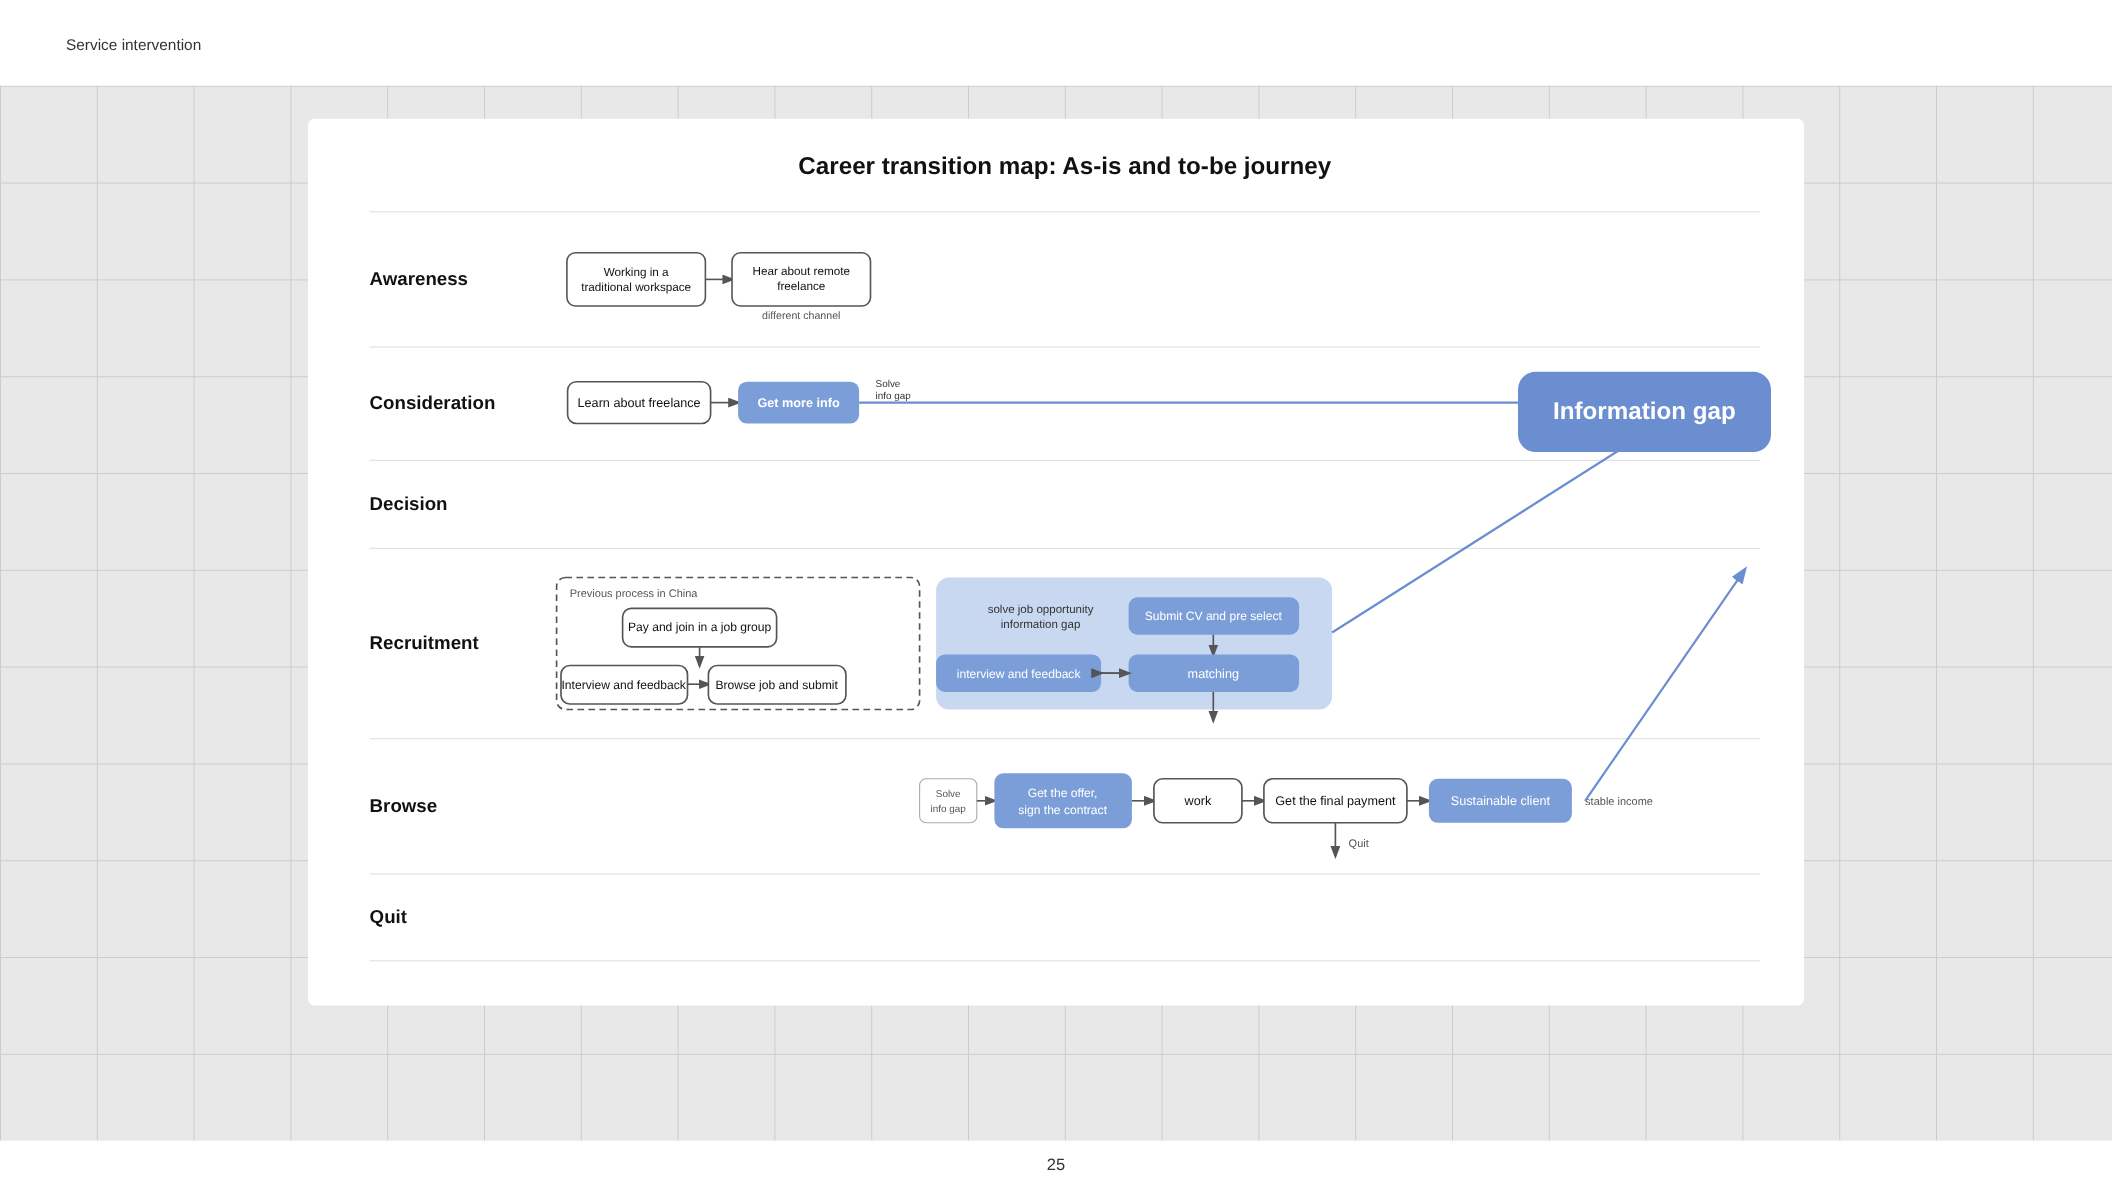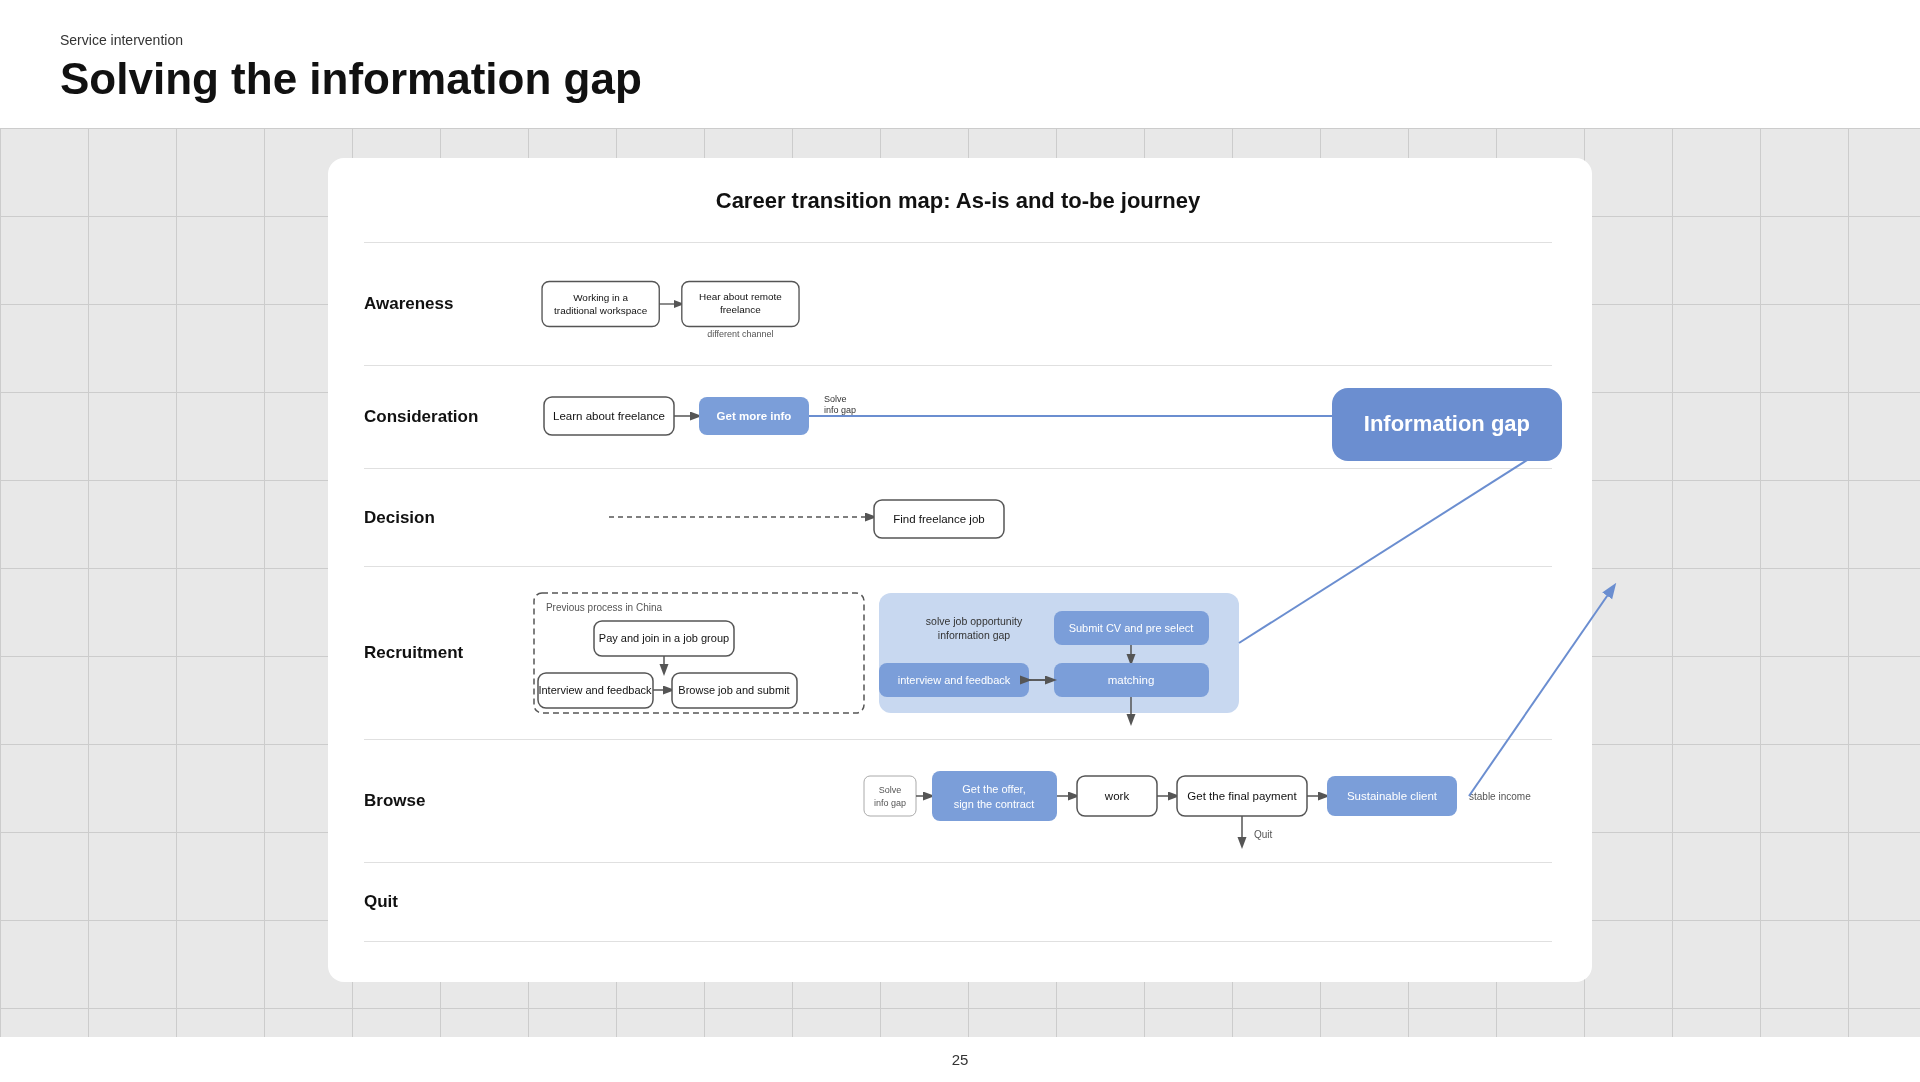--- a/index.html
+++ b/index.html
@@ -38,23 +38,23 @@
         linear-gradient(90deg, #ccc 1px, transparent 1px);
       background-size: 88px 88px;
       display: flex;
       align-items: flex-start;
       justify-content: center;
       padding: 30px 40px 40px 40px;
     }
 
     .diagram-container {
       background: #fff;
-      border-radius: 16px;
-      width: 1264px;
-      padding: 30px 40px 40px 36px;
+      border-radius: 6px;
+      width: 1360px;
+      padding: 30px 40px 40px 56px;
       position: relative;
     }
 
     .diagram-title {
       text-align: center;
       font-size: 22px;
       font-weight: 700;
       margin-bottom: 28px;
       color: #111;
     }
@@ -107,21 +107,20 @@
       padding: 14px;
       font-size: 15px;
       color: #333;
     }
   </style>
 </head>
 <body>
 
 <div class="page-header">
   <div class="subtitle">Service intervention</div>
-  <div class="main-title">Solving the information gap</div>
 </div>
 
 <div class="grid-bg">
   <div class="diagram-container">
     <div class="diagram-title">Career transition map: As-is and to-be  journey</div>
 
     <div class="diagram-body">
 
       <div class="row">
         <div class="row-label">Awareness</div>
@@ -180,145 +179,130 @@
               <marker id="arrow-blue2" markerWidth="8" markerHeight="8" refX="6" refY="3" orient="auto">
                 <path d="M0,0 L0,6 L8,3 z" fill="#6b8ed0"></path>
               </marker>
             </defs>
           </svg>
         </div>
       </div>
 
       <div class="row">
         <div class="row-label">Decision</div>
-        <div class="row-content" style="height:65px; position:relative;">
-          <svg width="1140" height="65" viewBox="0 0 1140 65" xmlns="http://www.w3.org/2000/svg" style="overflow:visible;">
-
-            <line x1="85" y1="32" x2="350" y2="32" stroke="#555" stroke-width="1.5" stroke-dasharray="5,4" marker-end="url(#arrow3)"></line>
-
-            <rect x="350" y="15" width="130" height="38" rx="8" fill="white" stroke="#555" stroke-width="1.5"></rect>
-            <text x="415" y="38" text-anchor="middle" font-size="11.5" fill="#111">Find freelance job</text>
+      </div>
+
+      <div class="row">
+        <div class="row-label">Recruitment</div>
+        <div class="row-content" style="height:140px; position:relative;">
+          <svg width="1140" height="140" viewBox="0 0 1140 140" xmlns="http://www.w3.org/2000/svg" style="overflow:visible;">
+
+            <rect x="10" y="10" width="330" height="120" rx="8" fill="none" stroke="#555" stroke-width="1.5" stroke-dasharray="6,4"></rect>
+            <text x="80" y="28" text-anchor="middle" font-size="10" fill="#555">Previous process in China</text>
+
+            <rect x="70" y="38" width="140" height="35" rx="8" fill="white" stroke="#555" stroke-width="1.5"></rect>
+            <text x="140" y="59" text-anchor="middle" font-size="11" fill="#111">Pay and join in a job group</text>
+
+            <line x1="140" y1="73" x2="140" y2="90" stroke="#555" stroke-width="1.5" marker-end="url(#arrow4)"></line>
+
+            <rect x="14" y="90" width="115" height="35" rx="8" fill="white" stroke="#555" stroke-width="1.5"></rect>
+            <text x="71" y="111" text-anchor="middle" font-size="11" fill="#111">Interview and feedback</text>
+
+            <line x1="129" y1="107" x2="148" y2="107" stroke="#555" stroke-width="1.5" marker-end="url(#arrow4)"></line>
+
+            <rect x="148" y="90" width="125" height="35" rx="8" fill="white" stroke="#555" stroke-width="1.5"></rect>
+            <text x="210" y="111" text-anchor="middle" font-size="11" fill="#111">Browse job and submit</text>
+
+            <rect x="355" y="10" width="360" height="120" rx="12" fill="#c8d8f0"></rect>
+
+            <text x="450" y="42" text-anchor="middle" font-size="10.5" fill="#333">solve job opportunity</text>
+            <text x="450" y="56" text-anchor="middle" font-size="10.5" fill="#333">information gap</text>
+
+            <rect x="530" y="28" width="155" height="34" rx="8" fill="#7b9ed9"></rect>
+            <text x="607" y="49" text-anchor="middle" font-size="11" fill="#fff">Submit CV and pre select</text>
+
+            <line x1="607" y1="62" x2="607" y2="80" stroke="#555" stroke-width="1.5" marker-end="url(#arrow4)"></line>
+
+            <rect x="530" y="80" width="155" height="34" rx="8" fill="#7b9ed9"></rect>
+            <text x="607" y="101" text-anchor="middle" font-size="11.5" fill="#fff">matching</text>
+
+            <rect x="355" y="80" width="150" height="34" rx="8" fill="#7b9ed9"></rect>
+            <text x="430" y="101" text-anchor="middle" font-size="11" fill="#fff">interview and feedback</text>
+
+            <line x1="505" y1="97" x2="530" y2="97" stroke="#555" stroke-width="1.5" marker-end="url(#arrow4)"></line>
+            <line x1="530" y1="97" x2="505" y2="97" stroke="#555" stroke-width="1.5" marker-end="url(#arrow4l)"></line>
+
+            <line x1="607" y1="114" x2="607" y2="140" stroke="#555" stroke-width="1.5" marker-end="url(#arrow4)"></line>
+
+            <line x1="715" y1="60" x2="1030" y2="-140" stroke="#6b8ed0" stroke-width="2" marker-end="url(#arrow-blue3)"></line>
 
             <defs>
-              <marker id="arrow3" markerWidth="8" markerHeight="8" refX="6" refY="3" orient="auto">
+              <marker id="arrow4" markerWidth="8" markerHeight="8" refX="6" refY="3" orient="auto">
                 <path d="M0,0 L0,6 L8,3 z" fill="#555"></path>
+              </marker>
+              <marker id="arrow4l" markerWidth="8" markerHeight="8" refX="2" refY="3" orient="auto">
+                <path d="M8,0 L8,6 L0,3 z" fill="#555"></path>
+              </marker>
+              <marker id="arrow-blue3" markerWidth="8" markerHeight="8" refX="6" refY="3" orient="auto">
+                <path d="M0,0 L0,6 L8,3 z" fill="#6b8ed0"></path>
               </marker>
             </defs>
           </svg>
         </div>
       </div>
 
       <div class="row">
-        <div class="row-label">Recruitment</div>
-        <div class="row-content" style="height:140px; position:relative;">
-          <svg width="1140" height="140" viewBox="0 0 1140 140" xmlns="http://www.w3.org/2000/svg" style="overflow:visible;">
-
-            <rect x="10" y="10" width="330" height="120" rx="8" fill="none" stroke="#555" stroke-width="1.5" stroke-dasharray="6,4"></rect>
-            <text x="80" y="28" text-anchor="middle" font-size="10" fill="#555">Previous process in China</text>
-
-            <rect x="70" y="38" width="140" height="35" rx="8" fill="white" stroke="#555" stroke-width="1.5"></rect>
-            <text x="140" y="59" text-anchor="middle" font-size="11" fill="#111">Pay and join in a job group</text>
-
-            <line x1="140" y1="73" x2="140" y2="90" stroke="#555" stroke-width="1.5" marker-end="url(#arrow4)"></line>
-
-            <rect x="14" y="90" width="115" height="35" rx="8" fill="white" stroke="#555" stroke-width="1.5"></rect>
-            <text x="71" y="111" text-anchor="middle" font-size="11" fill="#111">Interview and feedback</text>
-
-            <line x1="129" y1="107" x2="148" y2="107" stroke="#555" stroke-width="1.5" marker-end="url(#arrow4)"></line>
-
-            <rect x="148" y="90" width="125" height="35" rx="8" fill="white" stroke="#555" stroke-width="1.5"></rect>
-            <text x="210" y="111" text-anchor="middle" font-size="11" fill="#111">Browse job and submit</text>
-
-            <rect x="355" y="10" width="360" height="120" rx="12" fill="#c8d8f0"></rect>
-
-            <text x="450" y="42" text-anchor="middle" font-size="10.5" fill="#333">solve job opportunity</text>
-            <text x="450" y="56" text-anchor="middle" font-size="10.5" fill="#333">information gap</text>
-
-            <rect x="530" y="28" width="155" height="34" rx="8" fill="#7b9ed9"></rect>
-            <text x="607" y="49" text-anchor="middle" font-size="11" fill="#fff">Submit CV and pre select</text>
-
-            <line x1="607" y1="62" x2="607" y2="80" stroke="#555" stroke-width="1.5" marker-end="url(#arrow4)"></line>
-
-            <rect x="530" y="80" width="155" height="34" rx="8" fill="#7b9ed9"></rect>
-            <text x="607" y="101" text-anchor="middle" font-size="11.5" fill="#fff">matching</text>
-
-            <rect x="355" y="80" width="150" height="34" rx="8" fill="#7b9ed9"></rect>
-            <text x="430" y="101" text-anchor="middle" font-size="11" fill="#fff">interview and feedback</text>
-
-            <line x1="505" y1="97" x2="530" y2="97" stroke="#555" stroke-width="1.5" marker-end="url(#arrow4)"></line>
-            <line x1="530" y1="97" x2="505" y2="97" stroke="#555" stroke-width="1.5" marker-end="url(#arrow4l)"></line>
-
-            <line x1="607" y1="114" x2="607" y2="140" stroke="#555" stroke-width="1.5" marker-end="url(#arrow4)"></line>
-
-            <line x1="715" y1="60" x2="1030" y2="-140" stroke="#6b8ed0" stroke-width="2" marker-end="url(#arrow-blue3)"></line>
+        <div class="row-label">Browse</div>
+        <div class="row-content" style="height:90px; position:relative;">
+          <svg width="1140" height="90" viewBox="0 0 1140 90" xmlns="http://www.w3.org/2000/svg" style="overflow:visible;">
+
+            <rect x="340" y="20" width="52" height="40" rx="6" fill="white" stroke="#aaa" stroke-width="1"></rect>
+            <text x="366" y="37" text-anchor="middle" font-size="9" fill="#555">Solve</text>
+            <text x="366" y="50" text-anchor="middle" font-size="9" fill="#555">info gap</text>
+
+            <line x1="392" y1="40" x2="408" y2="40" stroke="#555" stroke-width="1.5" marker-end="url(#arrow5)"></line>
+
+            <rect x="408" y="15" width="125" height="50" rx="8" fill="#7b9ed9"></rect>
+            <text x="470" y="37" text-anchor="middle" font-size="11" fill="#fff">Get the offer,</text>
+            <text x="470" y="52" text-anchor="middle" font-size="11" fill="#fff">sign the contract</text>
+
+            <line x1="533" y1="40" x2="553" y2="40" stroke="#555" stroke-width="1.5" marker-end="url(#arrow5)"></line>
+
+            <rect x="553" y="20" width="80" height="40" rx="8" fill="white" stroke="#555" stroke-width="1.5"></rect>
+            <text x="593" y="44" text-anchor="middle" font-size="11.5" fill="#111">work</text>
+
+            <line x1="633" y1="40" x2="653" y2="40" stroke="#555" stroke-width="1.5" marker-end="url(#arrow5)"></line>
+
+            <rect x="653" y="20" width="130" height="40" rx="8" fill="white" stroke="#555" stroke-width="1.5"></rect>
+            <text x="718" y="44" text-anchor="middle" font-size="11.5" fill="#111">Get the final payment</text>
+
+            <line x1="783" y1="40" x2="803" y2="40" stroke="#555" stroke-width="1.5" marker-end="url(#arrow5)"></line>
+
+            <rect x="803" y="20" width="130" height="40" rx="8" fill="#7b9ed9"></rect>
+            <text x="868" y="44" text-anchor="middle" font-size="11.5" fill="#fff">Sustainable client</text>
+
+            <text x="945" y="44" text-anchor="start" font-size="10" fill="#555">stable income</text>
+
+            <line x1="718" y1="60" x2="718" y2="90" stroke="#555" stroke-width="1.5" marker-end="url(#arrow5)"></line>
+            <text x="730" y="82" font-size="10" fill="#555">Quit</text>
+
+            <line x1="945" y1="40" x2="1090" y2="-170" stroke="#6b8ed0" stroke-width="2" marker-end="url(#arrow-blue4)"></line>
 
             <defs>
-              <marker id="arrow4" markerWidth="8" markerHeight="8" refX="6" refY="3" orient="auto">
+              <marker id="arrow5" markerWidth="8" markerHeight="8" refX="6" refY="3" orient="auto">
                 <path d="M0,0 L0,6 L8,3 z" fill="#555"></path>
               </marker>
-              <marker id="arrow4l" markerWidth="8" markerHeight="8" refX="2" refY="3" orient="auto">
-                <path d="M8,0 L8,6 L0,3 z" fill="#555"></path>
-              </marker>
-              <marker id="arrow-blue3" markerWidth="8" markerHeight="8" refX="6" refY="3" orient="auto">
+              <marker id="arrow-blue4" markerWidth="8" markerHeight="8" refX="6" refY="3" orient="auto">
                 <path d="M0,0 L0,6 L8,3 z" fill="#6b8ed0"></path>
               </marker>
             </defs>
           </svg>
         </div>
       </div>
 
-      <div class="row">
-        <div class="row-label">Browse</div>
-        <div class="row-content" style="height:90px; position:relative;">
-          <svg width="1140" height="90" viewBox="0 0 1140 90" xmlns="http://www.w3.org/2000/svg" style="overflow:visible;">
-
-            <rect x="340" y="20" width="52" height="40" rx="6" fill="white" stroke="#aaa" stroke-width="1"></rect>
-            <text x="366" y="37" text-anchor="middle" font-size="9" fill="#555">Solve</text>
-            <text x="366" y="50" text-anchor="middle" font-size="9" fill="#555">info gap</text>
-
-            <line x1="392" y1="40" x2="408" y2="40" stroke="#555" stroke-width="1.5" marker-end="url(#arrow5)"></line>
-
-            <rect x="408" y="15" width="125" height="50" rx="8" fill="#7b9ed9"></rect>
-            <text x="470" y="37" text-anchor="middle" font-size="11" fill="#fff">Get the offer,</text>
-            <text x="470" y="52" text-anchor="middle" font-size="11" fill="#fff">sign the contract</text>
-
-            <line x1="533" y1="40" x2="553" y2="40" stroke="#555" stroke-width="1.5" marker-end="url(#arrow5)"></line>
-
-            <rect x="553" y="20" width="80" height="40" rx="8" fill="white" stroke="#555" stroke-width="1.5"></rect>
-            <text x="593" y="44" text-anchor="middle" font-size="11.5" fill="#111">work</text>
-
-            <line x1="633" y1="40" x2="653" y2="40" stroke="#555" stroke-width="1.5" marker-end="url(#arrow5)"></line>
-
-            <rect x="653" y="20" width="130" height="40" rx="8" fill="white" stroke="#555" stroke-width="1.5"></rect>
-            <text x="718" y="44" text-anchor="middle" font-size="11.5" fill="#111">Get the final payment</text>
-
-            <line x1="783" y1="40" x2="803" y2="40" stroke="#555" stroke-width="1.5" marker-end="url(#arrow5)"></line>
-
-            <rect x="803" y="20" width="130" height="40" rx="8" fill="#7b9ed9"></rect>
-            <text x="868" y="44" text-anchor="middle" font-size="11.5" fill="#fff">Sustainable client</text>
-
-            <text x="945" y="44" text-anchor="start" font-size="10" fill="#555">stable income</text>
-
-            <line x1="718" y1="60" x2="718" y2="90" stroke="#555" stroke-width="1.5" marker-end="url(#arrow5)"></line>
-            <text x="730" y="82" font-size="10" fill="#555">Quit</text>
-
-            <line x1="945" y1="40" x2="1090" y2="-170" stroke="#6b8ed0" stroke-width="2" marker-end="url(#arrow-blue4)"></line>
-
-            <defs>
-              <marker id="arrow5" markerWidth="8" markerHeight="8" refX="6" refY="3" orient="auto">
-                <path d="M0,0 L0,6 L8,3 z" fill="#555"></path>
-              </marker>
-              <marker id="arrow-blue4" markerWidth="8" markerHeight="8" refX="6" refY="3" orient="auto">
-                <path d="M0,0 L0,6 L8,3 z" fill="#6b8ed0"></path>
-              </marker>
-            </defs>
-          </svg>
-        </div>
-      </div>
-
       <div class="row" style="border-bottom: 1px solid #e0e0e0;">
         <div class="row-label">Quit</div>
       </div>
 
     </div>
 
     <div style="position:absolute; top: 230px; right: 30px; background: #6b8ed0; border-radius: 16px; padding: 22px 32px; min-width: 160px; text-align: center; z-index:10;">
       <span style="font-size:22px; font-weight:800; color:#fff; line-height:1.3;">Information gap</span>
     </div>
 

